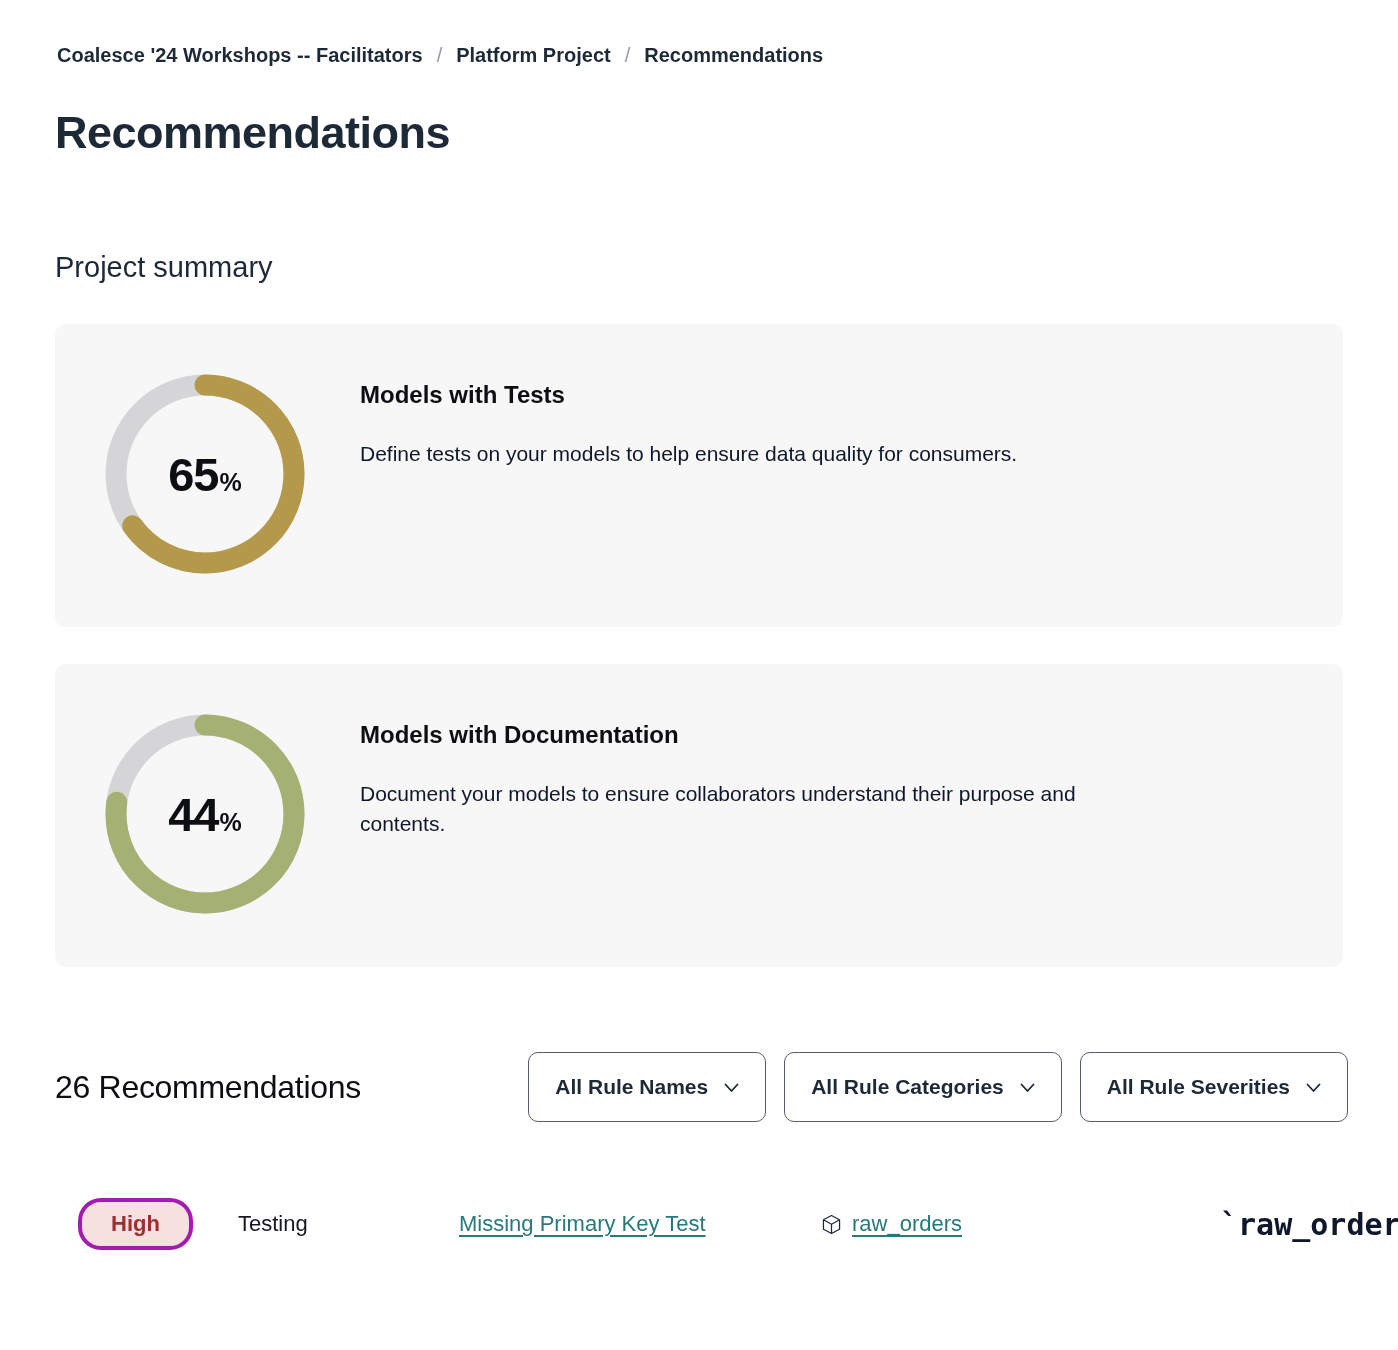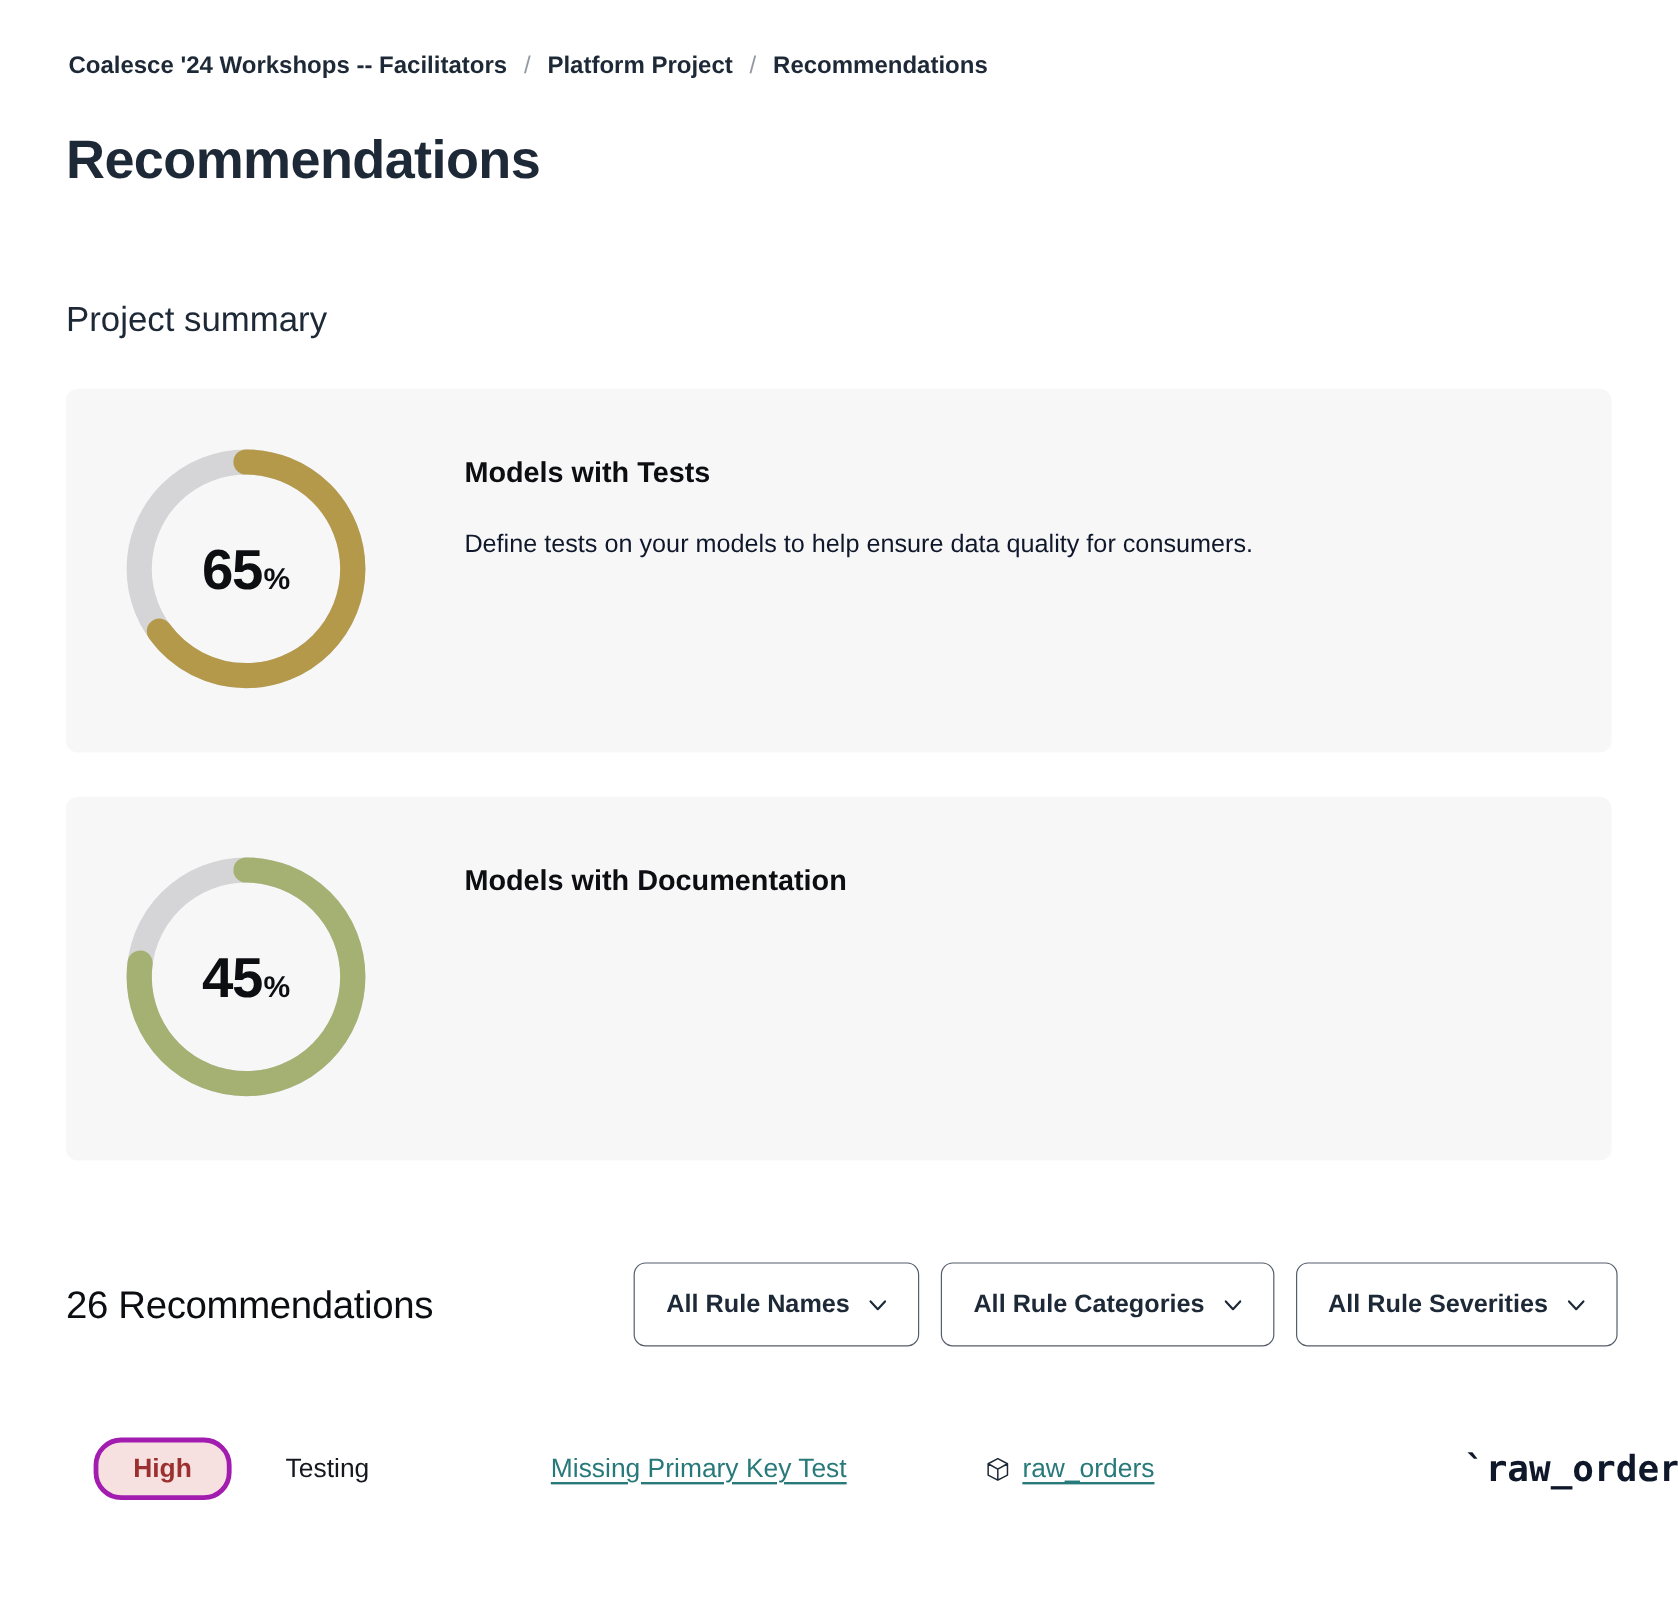--- a/index.html
+++ b/index.html
@@ -20,21 +20,21 @@
   .card { margin-top: 40px; width: 1288px; height: 303px; background: #f7f7f8; border-radius: 10px; display: flex; align-items: flex-start; }
   .card + .card { margin-top: 37px; }
   .donut-wrap { position: relative; width: 200px; height: 200px; margin: 50px 0 0 50px; flex: 0 0 auto; }
   .donut-wrap svg { display: block; }
   circle.track { fill: none; stroke: #d5d5d7; stroke-width: 21; }
   circle.meter { fill: none; stroke-width: 21; stroke-linecap: round; transform: rotate(-90deg); transform-origin: 100px 100px; }
   .donut-label { position: absolute; inset: 0; display: flex; align-items: center; justify-content: center; }
   .donut-label .inner { display: flex; align-items: baseline; }
   .donut-label .pct { font-size: 47px; font-weight: 700; color: #0c0e12; letter-spacing: -1px; }
   .donut-label .sign { font-size: 25px; font-weight: 700; color: #0c0e12; margin-left: 1px; }
-  .card-text { margin: 57px 60px 0 82px; }
+  .card-text { margin: 57px 60px 0 55px; }
   .card-text h3 { font-size: 24px; font-weight: 700; color: #0c0e12; }
   .card-text p { margin-top: 30px; font-size: 21px; font-weight: 400; color: #0f172a; line-height: 1.42; max-width: 800px; }
 
   
   .filters-row { margin-top: 85px; width: 1293px; display: flex; align-items: center; gap: 18px; }
   .count-heading { font-size: 32px; font-weight: 500; color: #0c0e12; flex: 1; letter-spacing: -0.3px; }
   .filter-btn { display: flex; align-items: center; justify-content: flex-end; gap: 16px; height: 70px; padding: 0 26px; background: #ffffff; border: 1.5px solid #555d6b; border-radius: 10px; font-family: "Liberation Sans", sans-serif; font-size: 21px; font-weight: 600; color: #1e2937; cursor: pointer; white-space: nowrap; }
   .filter-btn svg { flex: 0 0 auto; margin-top: 2px; }
 
   
@@ -85,27 +85,28 @@
   </section>
 
   <section class="card">
     <div class="donut-wrap">
       <svg viewBox="0 0 200 200" width="200" height="200">
         <circle class="track" cx="100" cy="100" r="89" style="stroke: rgb(213, 213, 215);"></circle>
         <circle class="meter" cx="100" cy="100" r="89" stroke-dasharray="430.58668910101704 559.2034923389832" style="stroke: rgb(165, 177, 115);"></circle>
       </svg>
       <div class="donut-label">
         <div class="inner">
-          <span class="pct">45</span>
+          <span class="pct">44</span>
           <span class="sign">%</span>
         </div>
       </div>
     </div>
     <div class="card-text">
       <h3>Models with Documentation</h3>
+      <p>Document your models to ensure collaborators understand their purpose and contents.</p>
     </div>
   </section>
 
   <div class="filters-row">
     <h2 class="count-heading">26 Recommendations</h2>
     <button class="filter-btn">
       <span>All Rule Names</span>
       <svg width="15" height="10" viewBox="0 0 15 10">
           <polyline points="1.5,1.5 7.5,8 13.5,1.5" fill="none" stroke="#1e2937" stroke-width="1.8" stroke-linecap="round" stroke-linejoin="round"></polyline>
         </svg>

